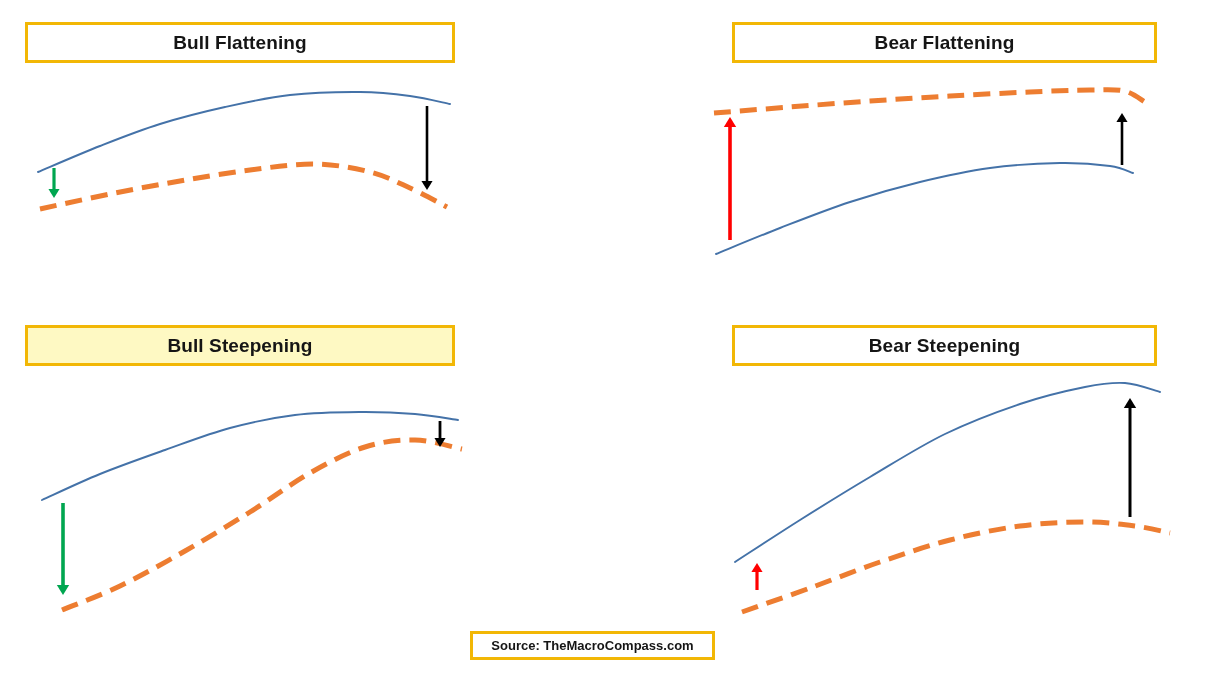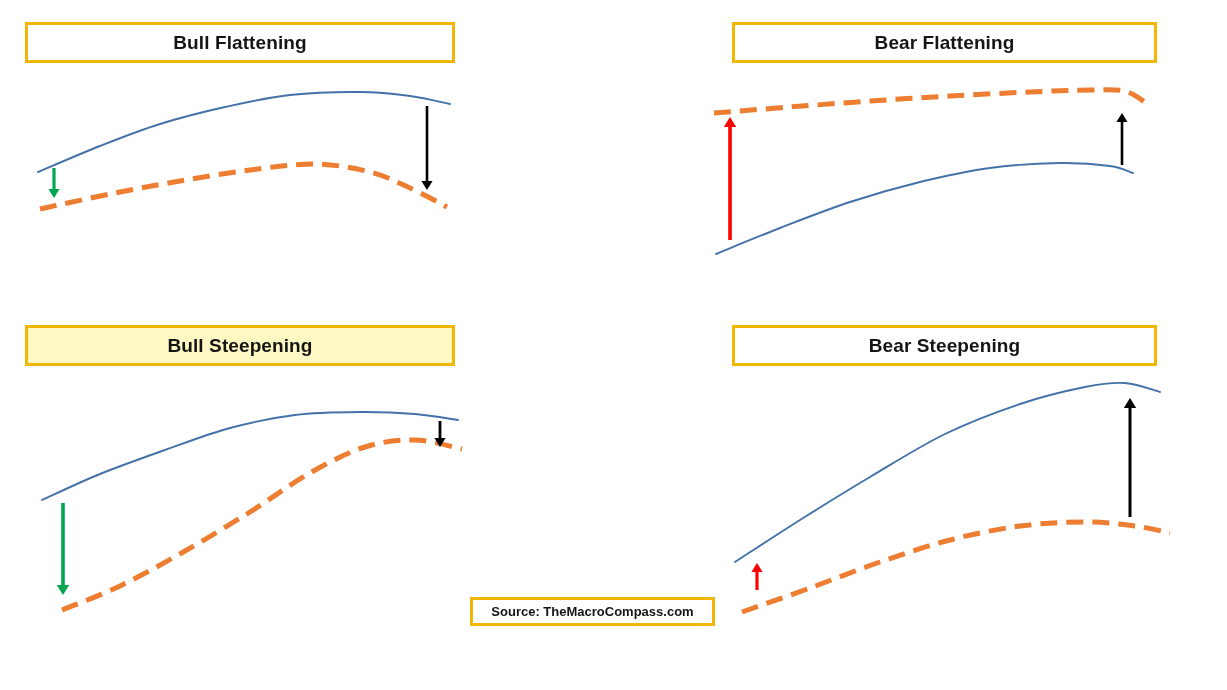--- a/index.html
+++ b/index.html
@@ -101,17 +101,17 @@
   <div class="title-box" id="tb-1" style="left: 732px; top: 22px; width: 425px; height: 41px; border-color: rgb(242, 183, 5); background: rgb(255, 255, 255);">
     <span class="title-text" style="color: rgb(21, 21, 21);">Bear Flattening</span>
   </div>
   <div class="title-box" id="tb-2" style="left: 25px; top: 325px; width: 430px; height: 41px; border-color: rgb(242, 183, 5); background: #fef9c3;">
     <span class="title-text" style="color: rgb(21, 21, 21);">Bull Steepening</span>
   </div>
   <div class="title-box" id="tb-3" style="left: 732px; top: 325px; width: 425px; height: 41px; border-color: rgb(242, 183, 5); background: rgb(255, 255, 255);">
     <span class="title-text" style="color: rgb(21, 21, 21);">Bear Steepening</span>
   </div>
 
-  <div class="source-box" id="source-box" style="left: 470px; top: 597px; width: 245px; height: 29px; border-color: rgb(242, 183, 5); background: rgb(255, 255, 255);">
+  <div class="source-box" id="source-box" style="left: 470px; top: 631px; width: 245px; height: 29px; border-color: rgb(242, 183, 5); background: rgb(255, 255, 255);">
     <span class="source-text" style="color: rgb(21, 21, 21);">Source: TheMacroCompass.com</span>
   </div>
 
 </div>
 
 </body></html>

